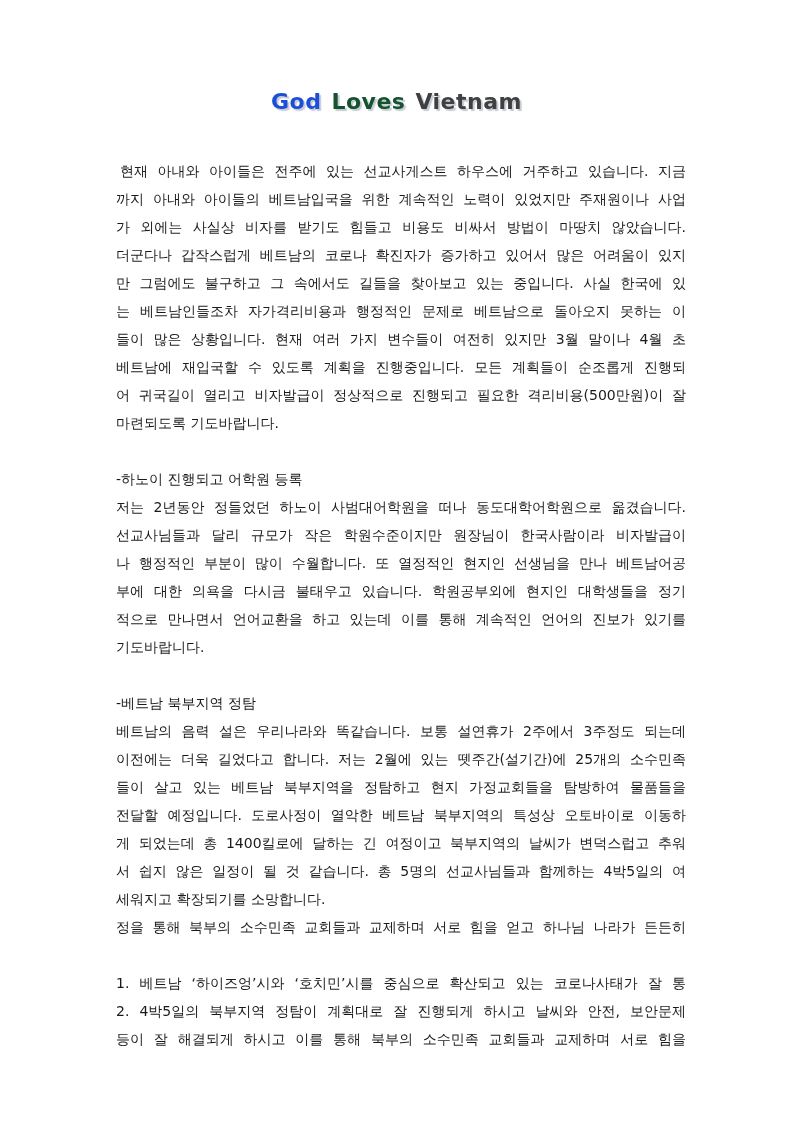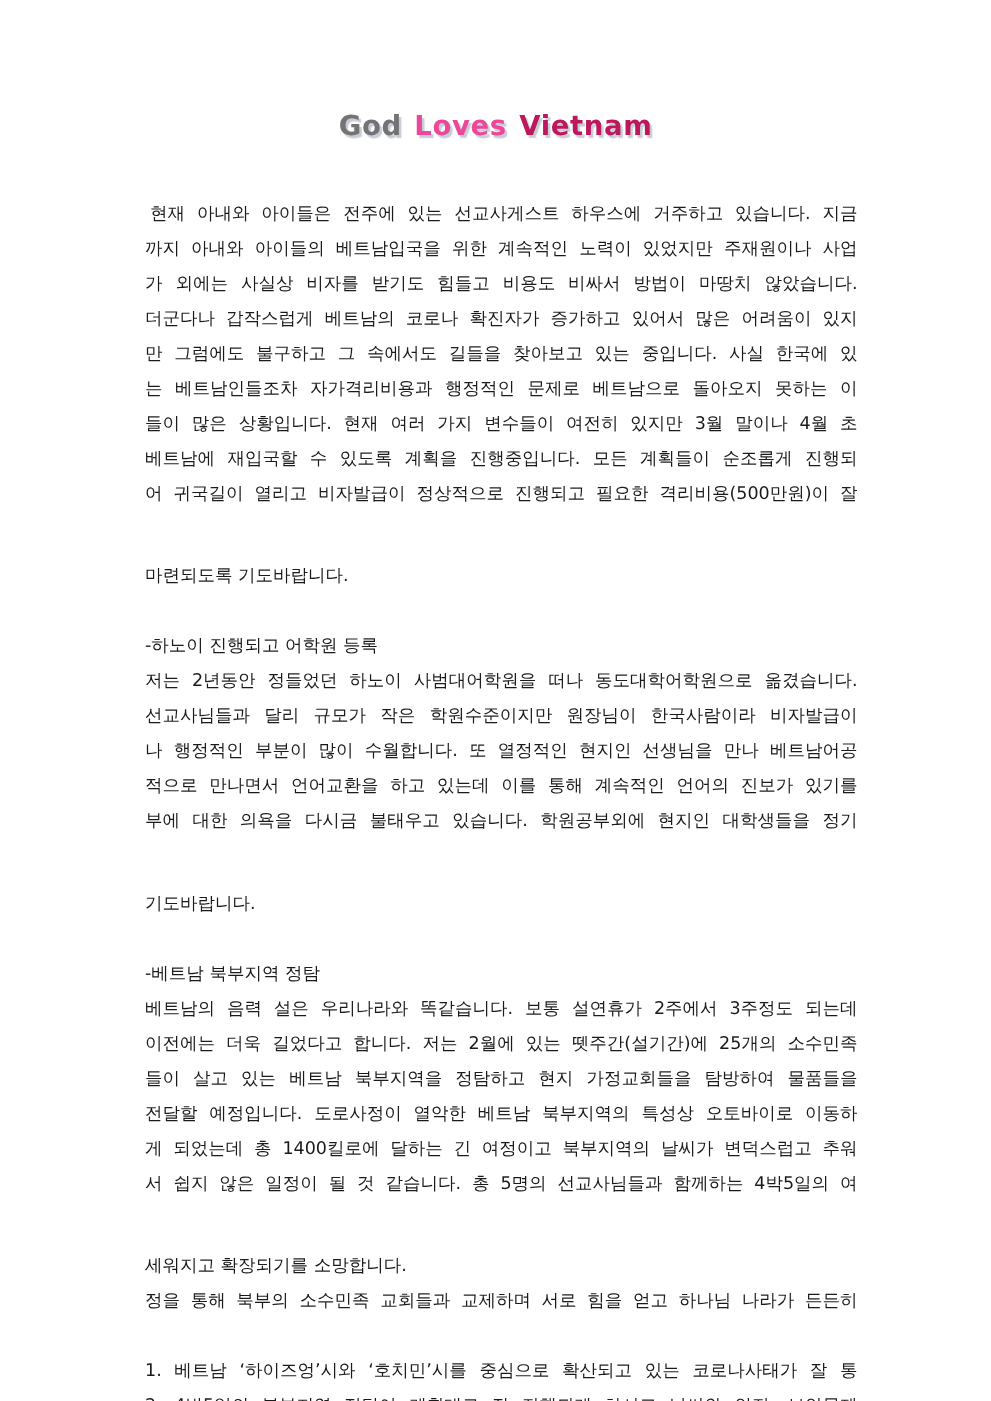--- a/index.html
+++ b/index.html
@@ -47,35 +47,34 @@
     }
     .line {
       height: 28px;
       white-space: nowrap;
       overflow: hidden;
       text-align: justify;
       text-align-last: justify;
     }
     .line.last {
       text-align-last: left;
-      margin-top: 38px;
     }
     .line.heading {
       text-align-last: left;
     }
     .indent { padding-left: 4px; }
     .blank { height: 28px; }
   </style>
 </head>
 <body>
 
 <div class="page">
 
   <div class="title">
-    <span id="t1" style="color: #737373;">God</span><span class="gap"></span><span id="t2" style="color: #ec4899; text-align: center;">Loves</span><span class="gap"></span><span id="t3" style="color: #be185d;">Vietnam</span>
+    <span id="t1" style="color: #1d4ed8;">God</span><span class="gap"></span><span id="t2" style="color: #14532d; text-align: center;">Loves</span><span class="gap"></span><span id="t3" style="color: #404040;">Vietnam</span>
   </div>
 
   <div class="content">
 
     <div>
       <div class="line indent"> 현재 아내와 아이들은 전주에 있는 선교사게스트 하우스에 거주하고 있습니다. 지금</div>
       <div class="line">까지 아내와 아이들의 베트남입국을 위한 계속적인 노력이 있었지만 주재원이나 사업</div>
       <div class="line">가 외에는 사실상 비자를 받기도 힘들고 비용도 비싸서 방법이 마땅치 않았습니다.</div>
       <div class="line">더군다나 갑작스럽게 베트남의 코로나 확진자가 증가하고 있어서 많은 어려움이 있지</div>
       <div class="line">만 그럼에도 불구하고 그 속에서도 길들을 찾아보고 있는 중입니다. 사실 한국에 있</div>
@@ -86,22 +85,22 @@
       <div class="line last">마련되도록 기도바랍니다.</div>
     </div>
 
     <div class="blank"></div>
 
     <div>
       <div class="line heading">-하노이 진행되고 어학원 등록</div>
       <div class="line">저는 2년동안 정들었던 하노이 사범대어학원을 떠나 동도대학어학원으로 옮겼습니다.</div>
       <div class="line">선교사님들과 달리 규모가 작은 학원수준이지만 원장님이 한국사람이라 비자발급이</div>
       <div class="line">나 행정적인 부분이 많이 수월합니다. 또 열정적인 현지인 선생님을 만나 베트남어공</div>
+      <div class="line">부에 대한 의욕을 다시금 불태우고 있습니다. 학원공부외에 현지인 대학생들을 정기</div>
       <div class="line">적으로 만나면서 언어교환을 하고 있는데 이를 통해 계속적인 언어의 진보가 있기를</div>
-      <div class="line">부에 대한 의욕을 다시금 불태우고 있습니다. 학원공부외에 현지인 대학생들을 정기</div>
       <div class="line last">기도바랍니다.</div>
     </div>
 
     <div class="blank"></div>
 
     <div>
       <div class="line heading">-베트남 북부지역 정탐</div>
       <div class="line">베트남의 음력 설은 우리나라와 똑같습니다. 보통 설연휴가 2주에서 3주정도 되는데</div>
       <div class="line">이전에는 더욱 길었다고 합니다. 저는 2월에 있는 뗏주간(설기간)에 25개의 소수민족</div>
       <div class="line">들이 살고 있는 베트남 북부지역을 정탐하고 현지 가정교회들을 탐방하여 물품들을</div>

